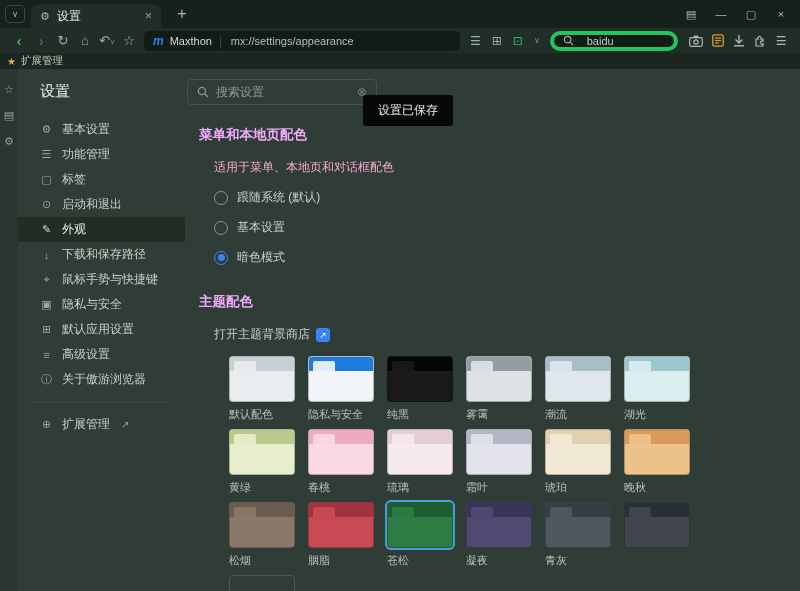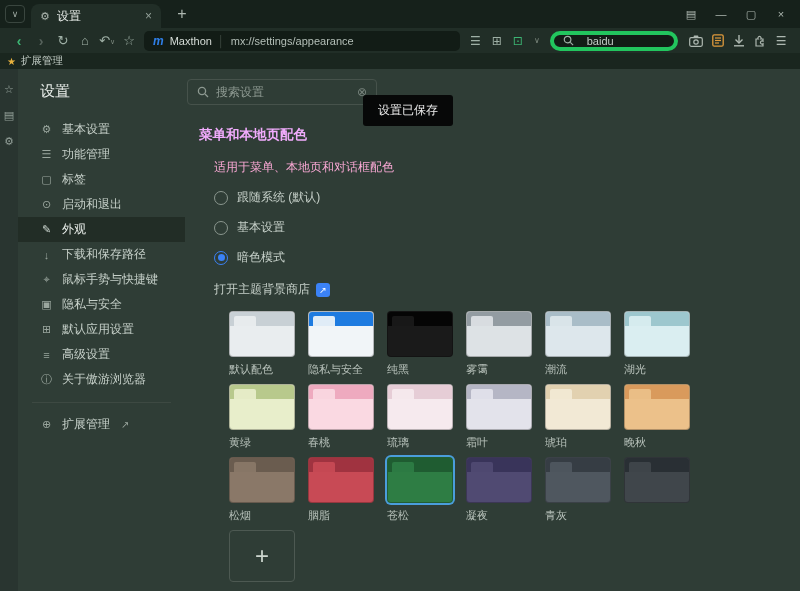--- a/index.html
+++ b/index.html
@@ -277,20 +277,21 @@
       </div>
       <div class="radio-row">
         <span class="radio"></span>
         <span>基本设置</span>
       </div>
       <div class="radio-row">
         <span class="radio checked"></span>
         <span>暗色模式</span>
       </div>
 
+      <div class="section-title theme-title">主题配色</div>
       <div class="store-row">
         <span>打开主题背景商店</span>
         <span class="store-ic">↗</span>
       </div>
 
       <div class="theme-grid">
 
         <div class="theme-item">
           <div class="theme-thumb" style="background: rgb(233, 237, 239);">
             <div class="thumb-strip" style="background: rgb(200, 208, 213);">

